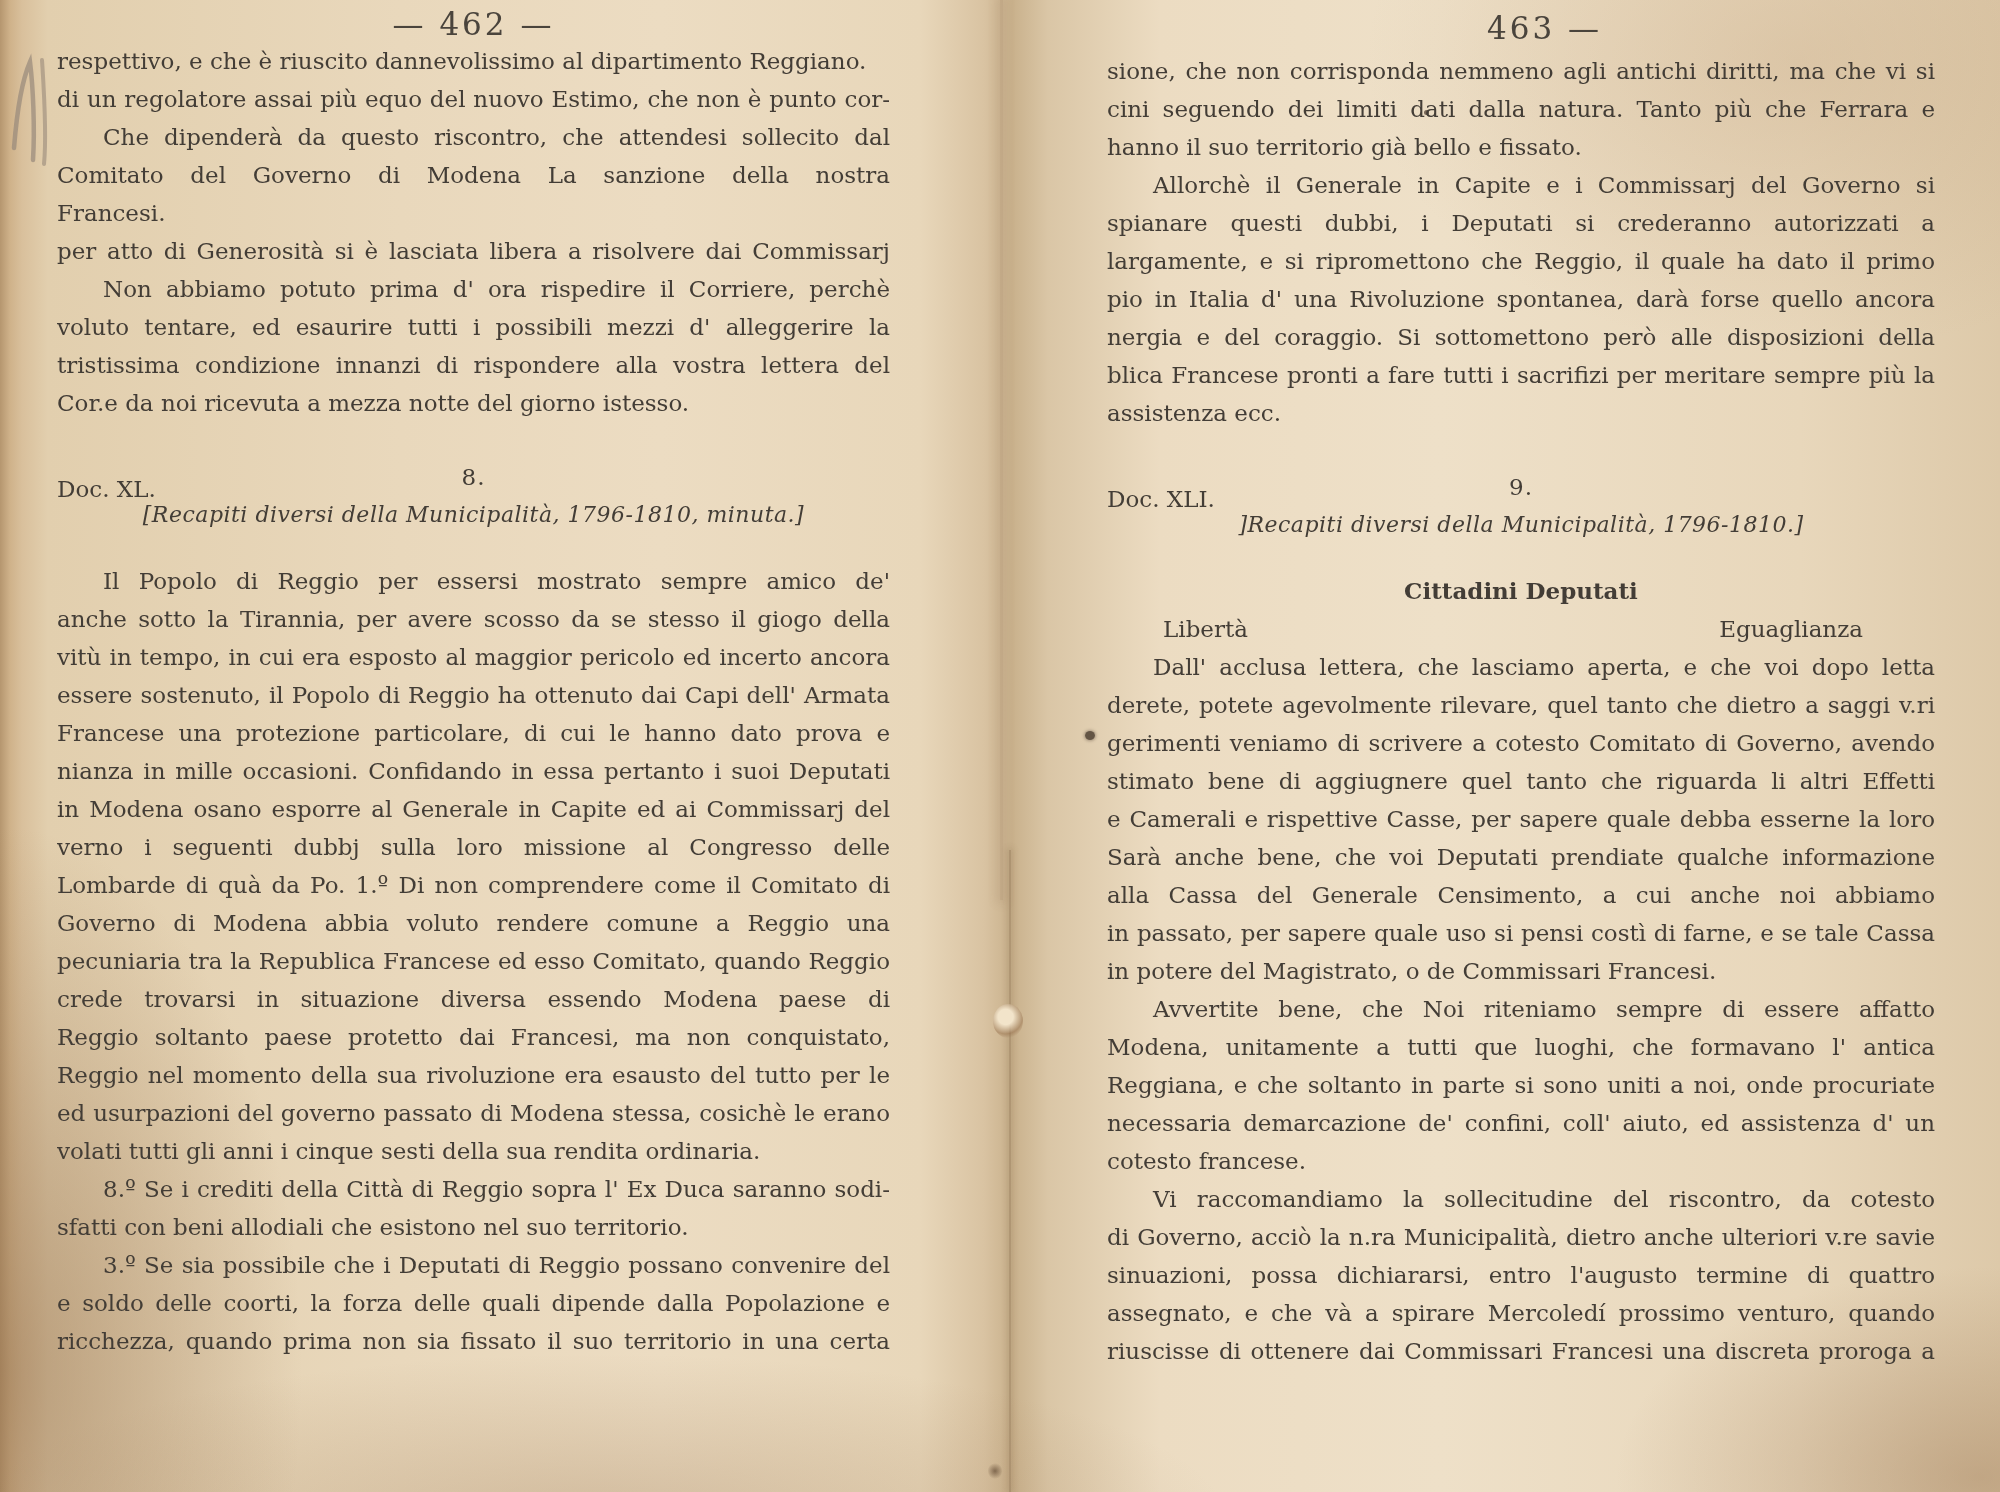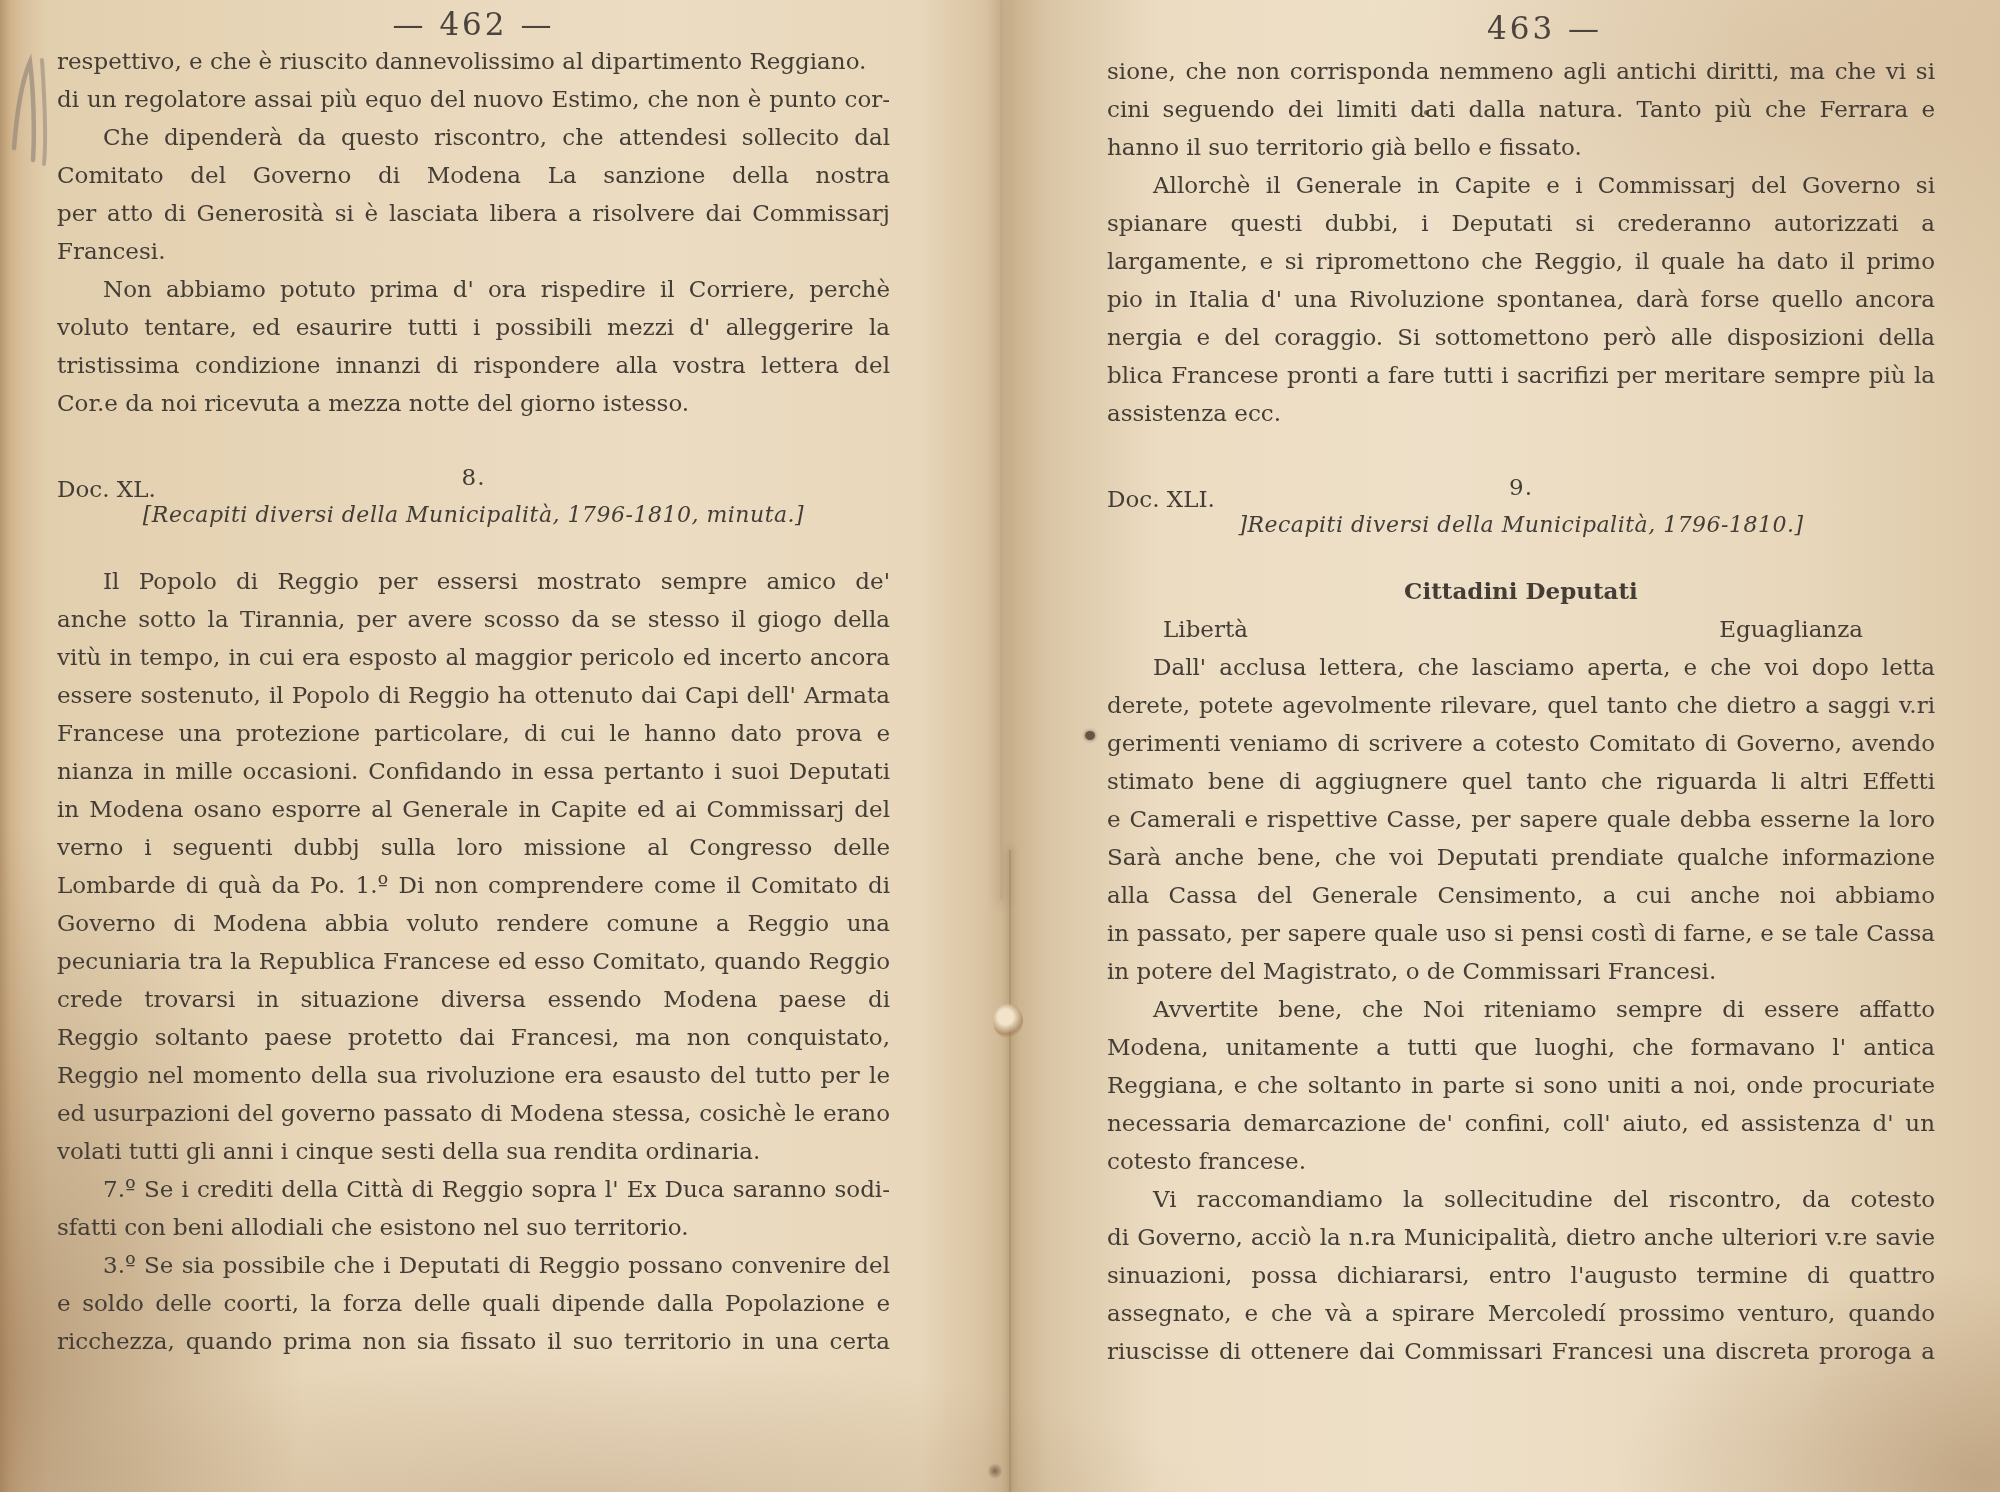--- a/index.html
+++ b/index.html
@@ -70,22 +70,22 @@
   <div class="page-header header-right">463 —</div>
 
   <div class="page-text col-left">
       <div class="block-para para">
         <div class="line last">respettivo, e che è riuscito dannevolissimo al dipartimento Reggiano.</div>
         <div class="line">di un regolatore assai più equo del nuovo Estimo, che non è punto cor-</div>
       </div>
       <div class="block-para para indent">
         <div class="line">Che dipenderà da questo riscontro, che attendesi sollecito dal patriota</div>
         <div class="line">Comitato del Governo di Modena La sanzione della nostra Municipalità, che</div>
+        <div class="line last">Francesi.</div>
         <div class="line">per atto di Generosità si è lasciata libera a risolvere dai Commissarj</div>
-        <div class="line last">Francesi.</div>
       </div>
       <div class="block-para para indent">
         <div class="line">Non abbiamo potuto prima d' ora rispedire il Corriere, perchè abbiamo</div>
         <div class="line">voluto tentare, ed esaurire tutti i possibili mezzi d' alleggerire la nostra</div>
         <div class="line">tristissima condizione innanzi di rispondere alla vostra lettera del giorno 15</div>
         <div class="line last">Cor.e da noi ricevuta a mezza notte del giorno istesso.</div>
       </div>
       <div class="block-docrow">
         <span class="doc-label">Doc. XL.</span>
         <span class="doc-num">8.</span>
@@ -103,21 +103,21 @@
         <div class="line">Lombarde di quà da Po. 1.º Di non comprendere come il Comitato di</div>
         <div class="line">Governo di Modena abbia voluto rendere comune a Reggio una convenzione</div>
         <div class="line">pecuniaria tra la Republica Francese ed esso Comitato, quando Reggio</div>
         <div class="line">crede trovarsi in situazione diversa essendo Modena paese di conquista, e</div>
         <div class="line">Reggio soltanto paese protetto dai Francesi, ma non conquistato, quando</div>
         <div class="line">Reggio nel momento della sua rivoluzione era esausto del tutto per le avarie</div>
         <div class="line">ed usurpazioni del governo passato di Modena stessa, cosichè le erano in-</div>
         <div class="line last">volati tutti gli anni i cinque sesti della sua rendita ordinaria.</div>
       </div>
       <div class="block-para para indent">
-        <div class="line">7.º Se i crediti della Città di Reggio sopra l' Ex Duca saranno sodi-</div>
+        <div class="line">8.º Se i crediti della Città di Reggio sopra l' Ex Duca saranno sodi-</div>
         <div class="line last">sfatti con beni allodiali che esistono nel suo territorio.</div>
       </div>
       <div class="block-para para indent">
         <div class="line">3.º Se sia possibile che i Deputati di Reggio possano convenire del numero</div>
         <div class="line">e soldo delle coorti, la forza delle quali dipende dalla Popolazione e dalla</div>
         <div class="line last">ricchezza, quando prima non sia fissato il suo territorio in una certa esten-</div>
       </div>
     </div>
   <div class="page-text col-right">
       <div class="block-para para">

